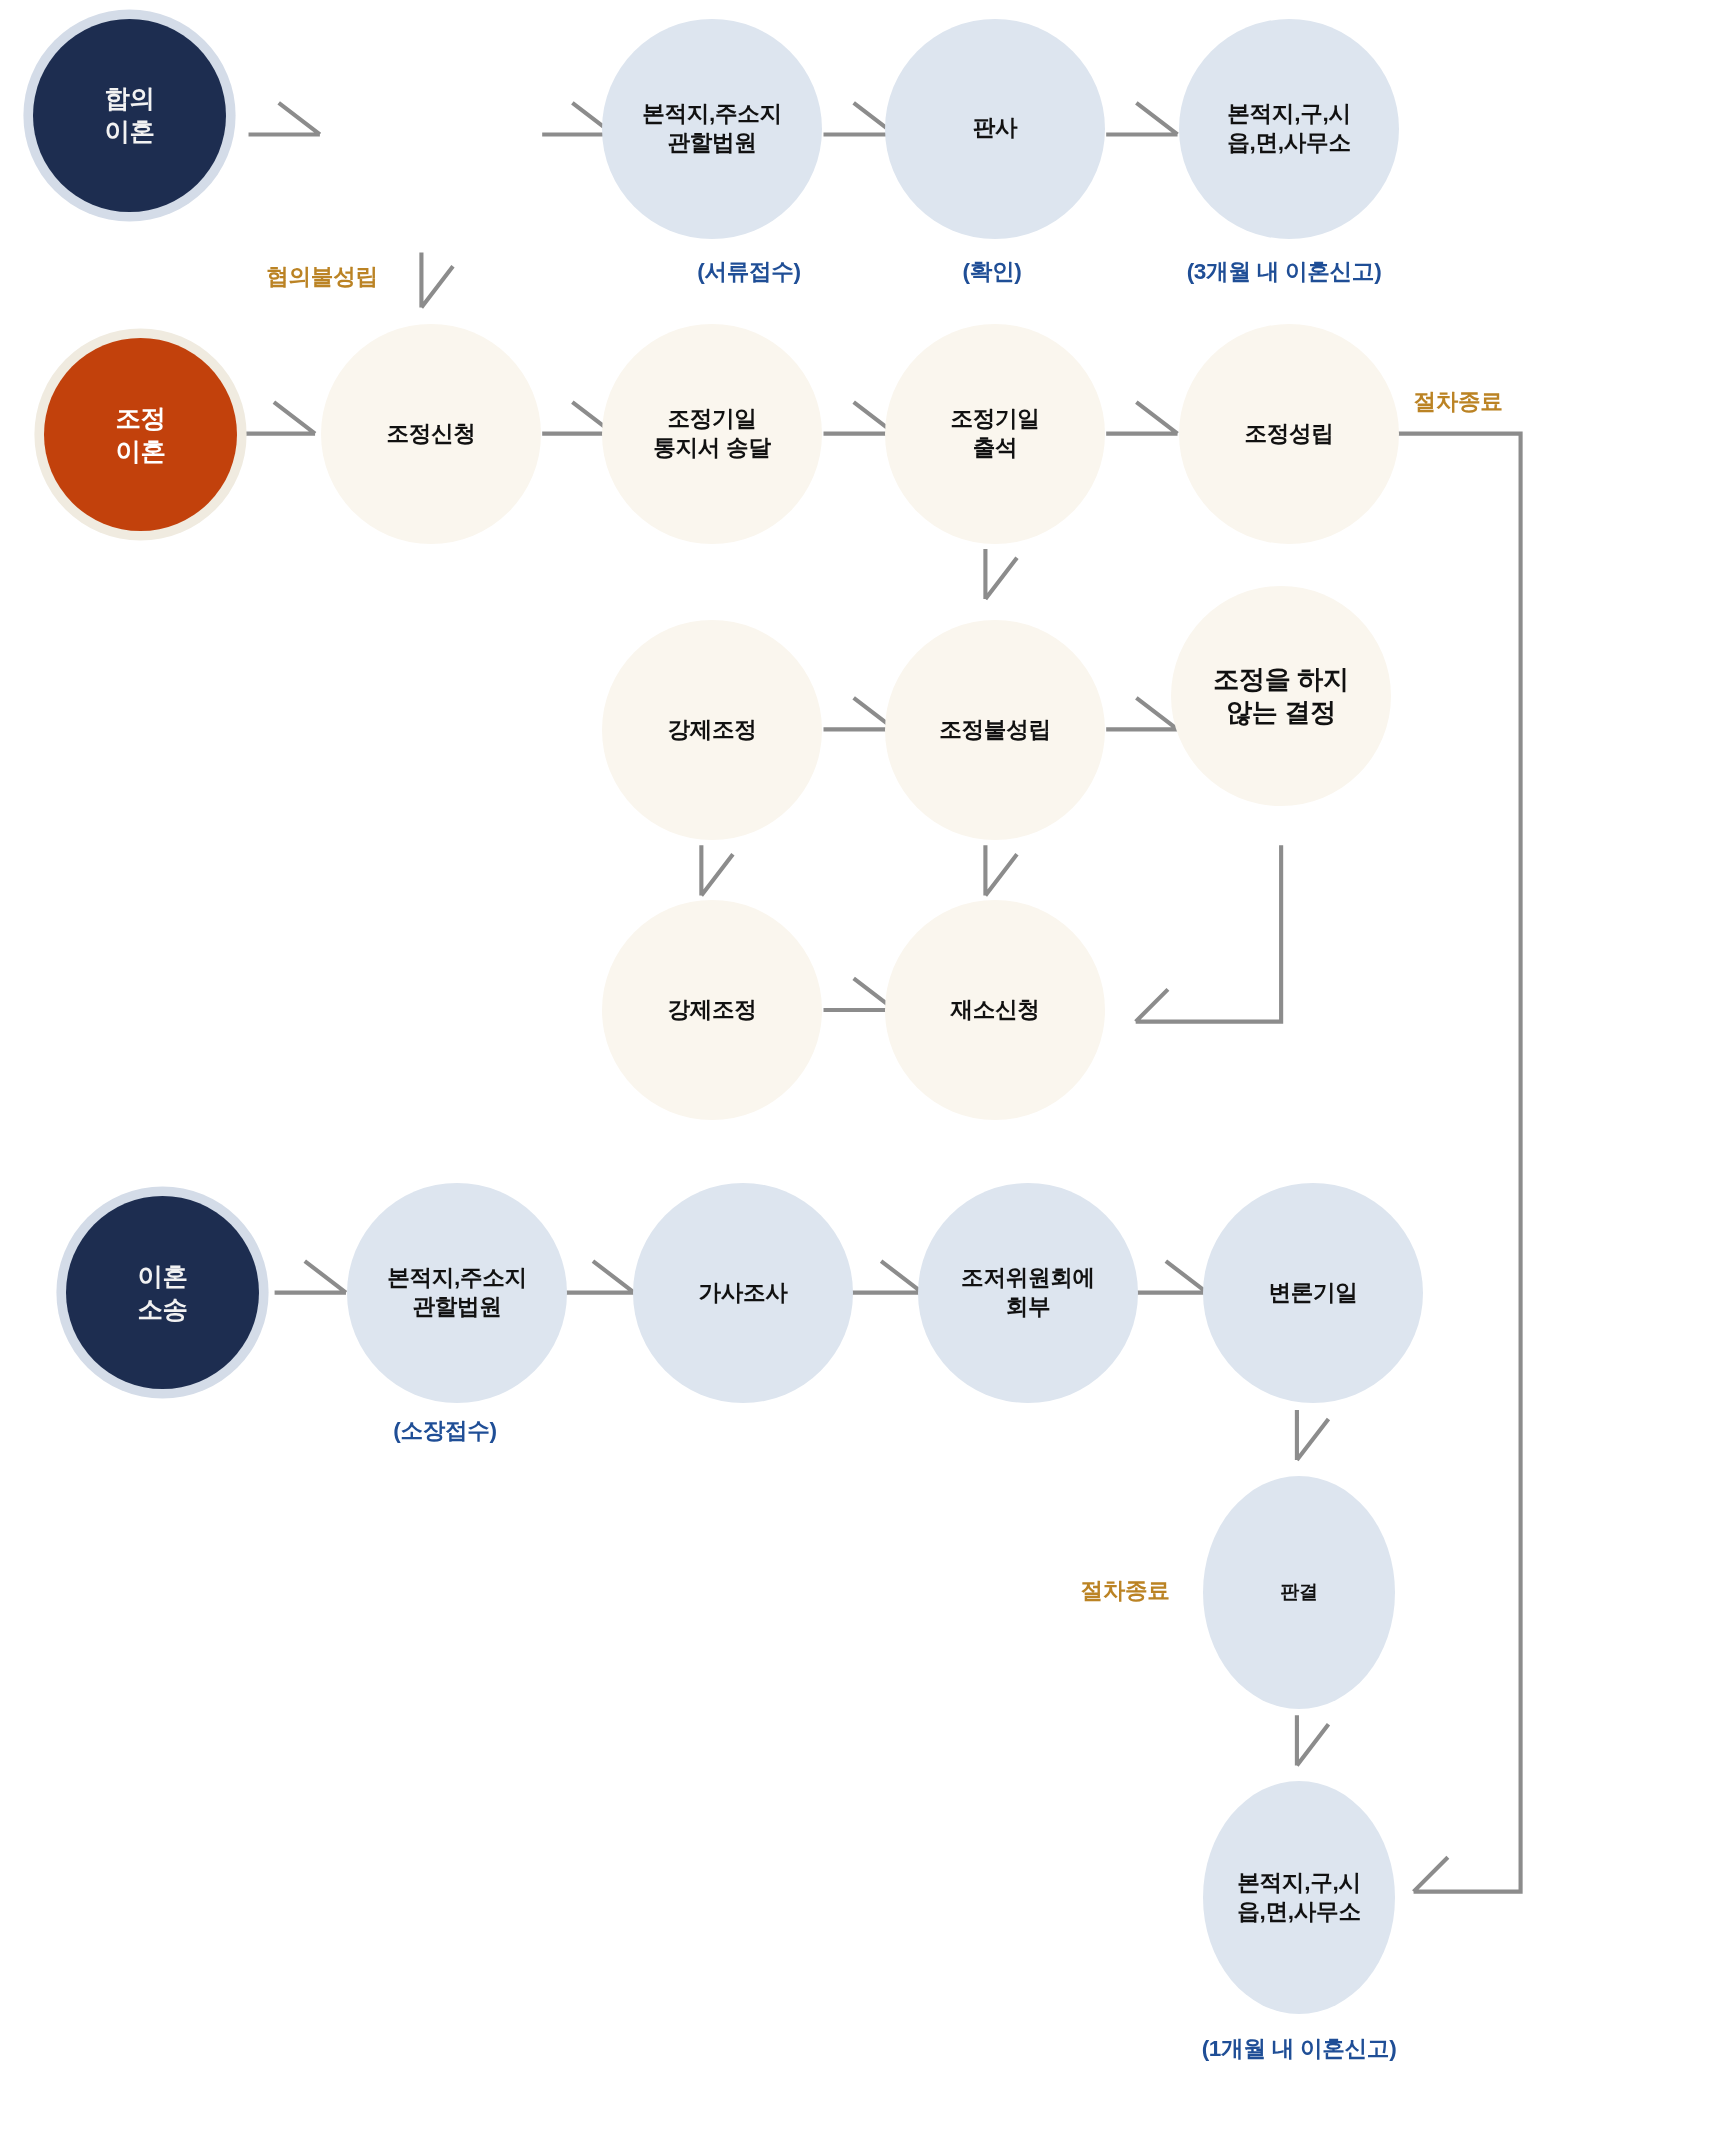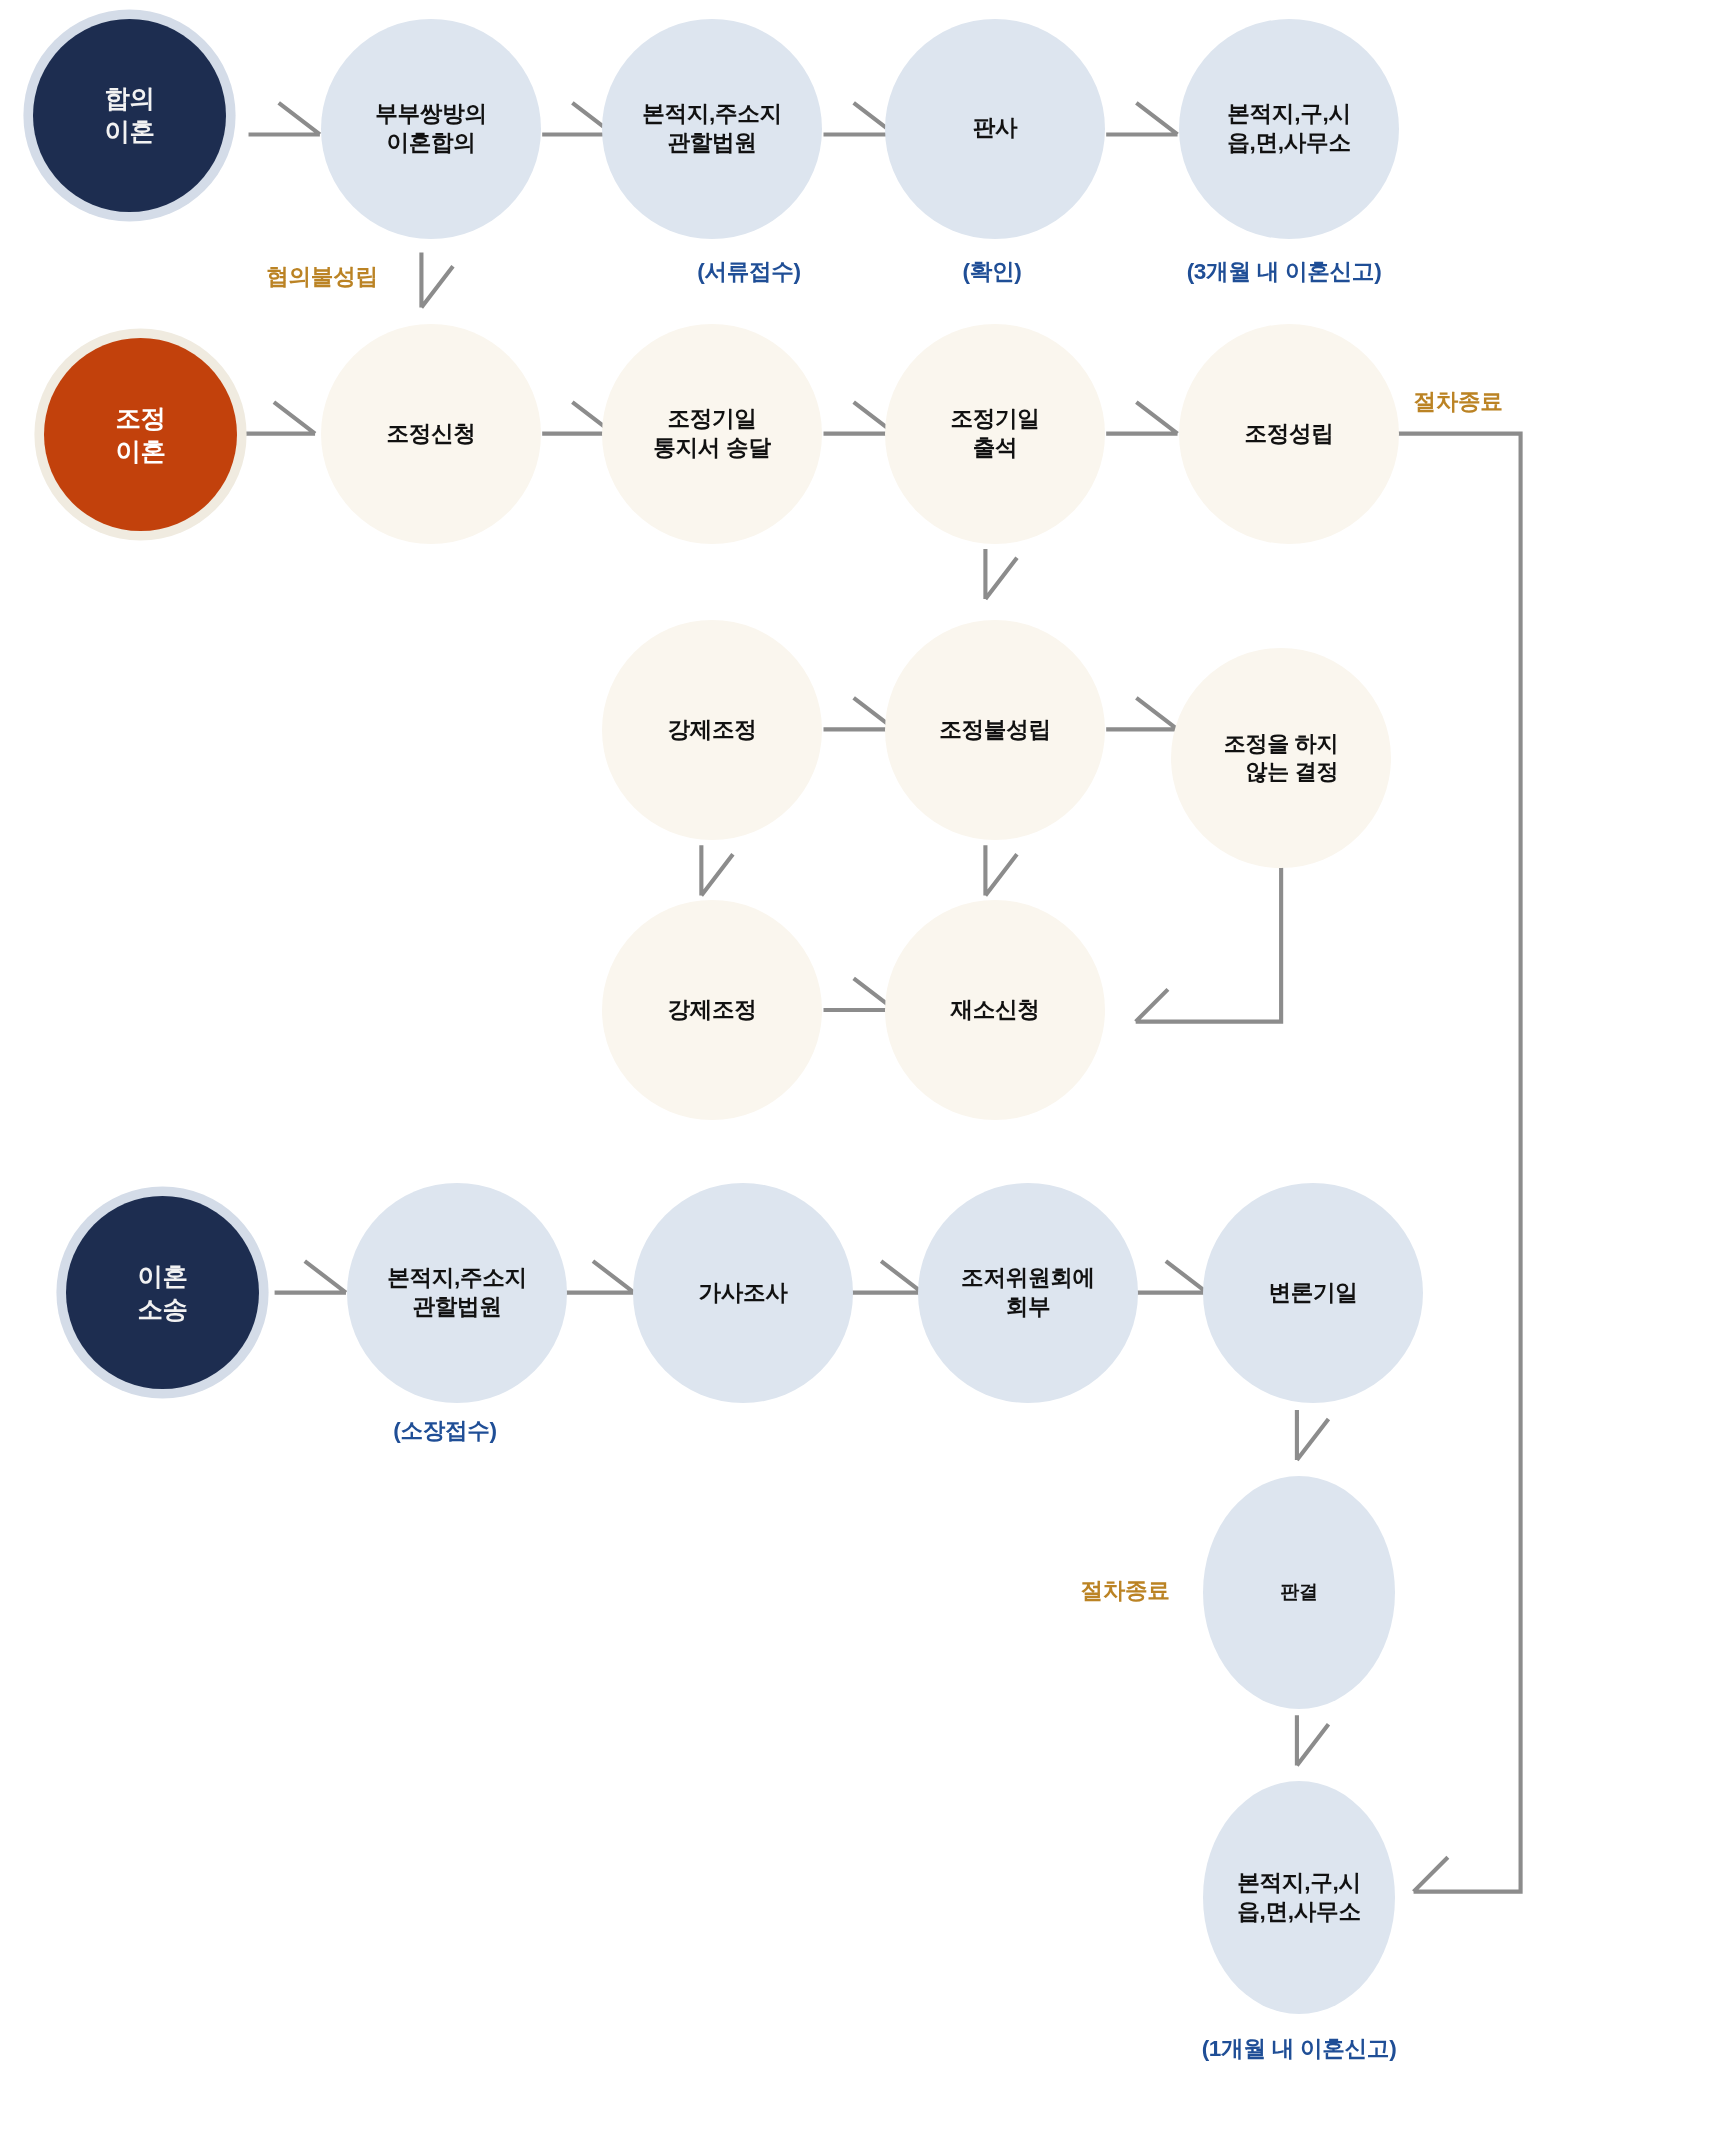--- a/index.html
+++ b/index.html
@@ -152,26 +152,20 @@
       </g>
   </svg>
 
   <div class="node n-blue-dark" style="left:33px;top:18.5px;width:193px;height:193px;font-size:25.4px;">
     <span class="lbl">
       <span>합의</span><br>
       <span>이혼</span>
     </span>
   </div>
 
-  <div class="node n-blue" style="left:321px;top:18.5px;width:220px;height:220px;font-size:22.6px;">
-    <span class="lbl">
-      <span>부부쌍방의</span><br>
-      <span>이혼합의</span>
-    </span>
-  </div>
 
   <div class="node n-blue" style="left:602px;top:18.5px;width:220px;height:220px;font-size:22.6px;">
     <span class="lbl">
       <span>본적지,주소지</span><br>
       <span>관할법원</span>
     </span>
   </div>
 
   <div class="node n-blue" style="left:885px;top:18.5px;width:220px;height:220px;font-size:22.6px;">
     <span class="lbl">
@@ -231,21 +225,21 @@
       <span>강제조정</span>
     </span>
   </div>
 
   <div class="node n-cream" style="left:885px;top:620px;width:220px;height:220px;font-size:22.6px;">
     <span class="lbl">
       <span>조정불성립</span>
     </span>
   </div>
 
-  <div class="node n-cream" style="left:1171px;top:648px;width:220px;height:220px;font-size:22px;text-align:right;">
+  <div class="node n-cream" style="left:1171px;top:586px;width:220px;height:220px;font-size:26px;">
     <span class="lbl">
       <span>조정을 하지</span><br>
       <span>않는 결정</span>
     </span>
   </div>
 
   <div class="node n-cream" style="left:602px;top:900px;width:220px;height:220px;font-size:22.6px;">
     <span class="lbl">
       <span>강제조정</span>
     </span>

